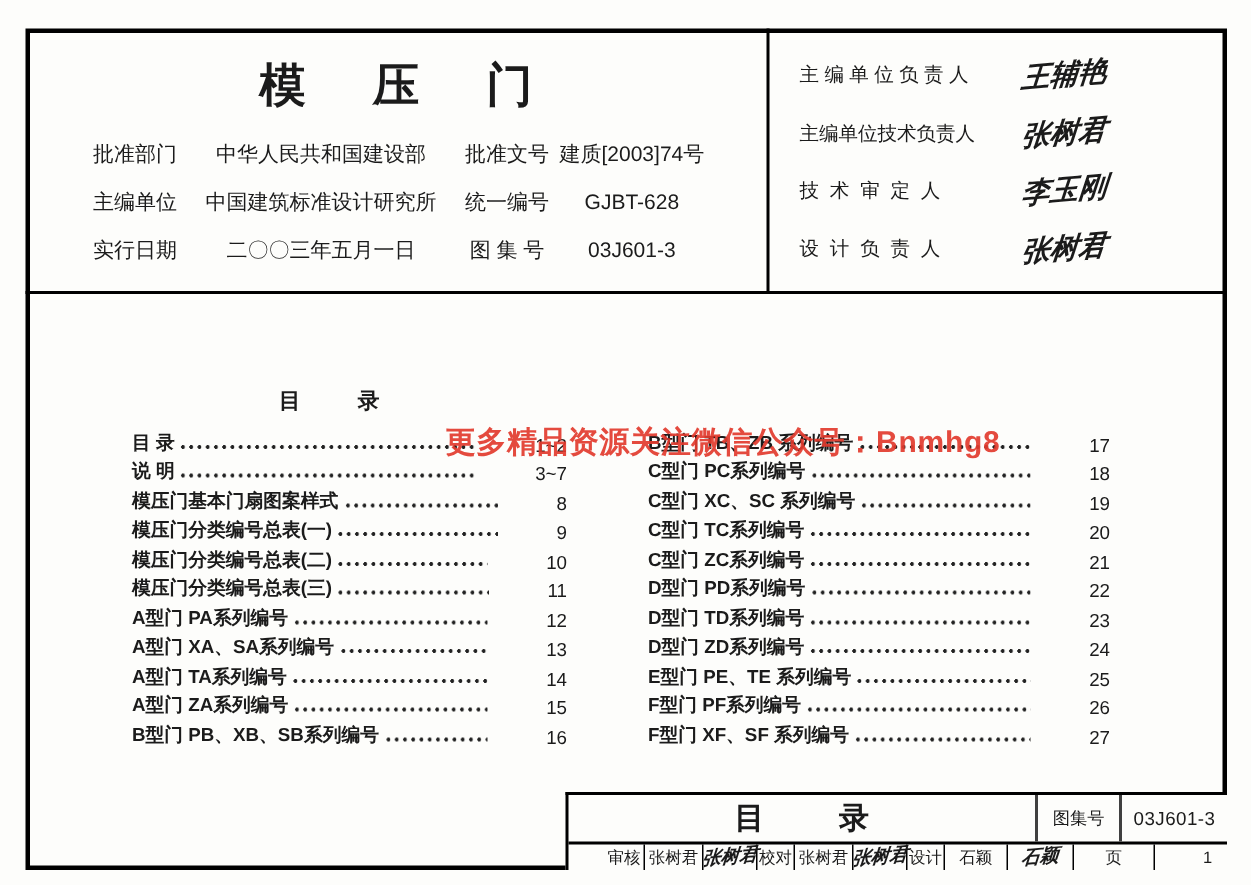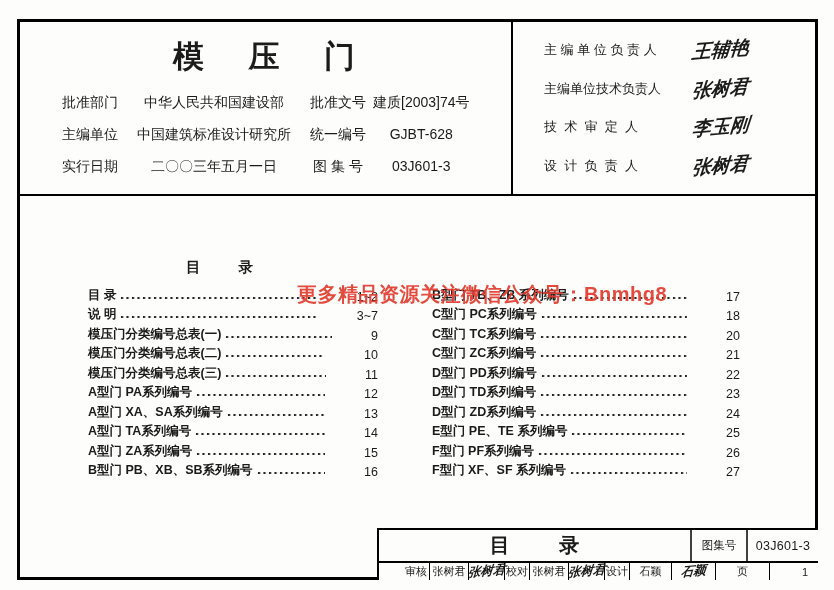--- a/index.html
+++ b/index.html
@@ -20,21 +20,21 @@
     font-size:31px; font-weight:bold; letter-spacing:18px; text-indent:18px;
     white-space:nowrap; }
 
   .info-grid { left:55px; top:86px; display:grid;
     grid-template-columns:70px 178px 70px auto;
     font-size:14px; line-height:32px; white-space:pre;text-align:center; }
   .info-label { font-weight:500; }
 
   .sigbox { left:514px; top:24px; width:248px; height:168px;
     display:flex; flex-direction:column; justify-content:space-evenly;
-    padding-left:30px; box-sizing:border-box; }
+    padding-left:19px; box-sizing:border-box; }
   .sig-row { display:flex; align-items:center; }
   .sig-label { font-size:13px; width:134px; white-space:pre; }
   .sig {
     font-family:"DejaVu Serif","Liberation Serif",serif;
     font-style:italic; font-weight:bold; display:inline-block;
     transform:rotate(-5deg) skewX(-10deg); }
   .sig-big { font-size:19px; margin-left:14px; }
 
   .toc-header { left:186px; top:258px; font-size:14.5px; font-weight:bold;
     word-spacing:34px; white-space:pre; }
@@ -109,20 +109,25 @@
       <span class="toc-title">目 录</span>
       <span class="dots"></span>
       <span class="toc-page">1~2</span>
     </div>
     <div class="toc-row">
       <span class="toc-title">说 明</span>
       <span class="dots"></span>
       <span class="toc-page">3~7</span>
     </div>
     <div class="toc-row">
+      <span class="toc-title">模压门基本门扇图案样式</span>
+      <span class="dots"></span>
+      <span class="toc-page">8</span>
+    </div>
+    <div class="toc-row">
       <span class="toc-title">模压门分类编号总表(一)</span>
       <span class="dots"></span>
       <span class="toc-page">9</span>
     </div>
     <div class="toc-row">
       <span class="toc-title">模压门分类编号总表(二)</span>
       <span class="dots"></span>
       <span class="toc-page">10</span>
     </div>
     <div class="toc-row">
@@ -159,20 +164,25 @@
 <div class="abs toc-col toc-right">
     <div class="toc-row">
       <span class="toc-title">B型门 TB、ZB 系列编号</span>
       <span class="dots"></span>
       <span class="toc-page">17</span>
     </div>
     <div class="toc-row">
       <span class="toc-title">C型门 PC系列编号</span>
       <span class="dots"></span>
       <span class="toc-page">18</span>
+    </div>
+    <div class="toc-row">
+      <span class="toc-title">C型门 XC、SC 系列编号</span>
+      <span class="dots"></span>
+      <span class="toc-page">19</span>
     </div>
     <div class="toc-row">
       <span class="toc-title">C型门 TC系列编号</span>
       <span class="dots"></span>
       <span class="toc-page">20</span>
     </div>
     <div class="toc-row">
       <span class="toc-title">C型门 ZC系列编号</span>
       <span class="dots"></span>
       <span class="toc-page">21</span>

